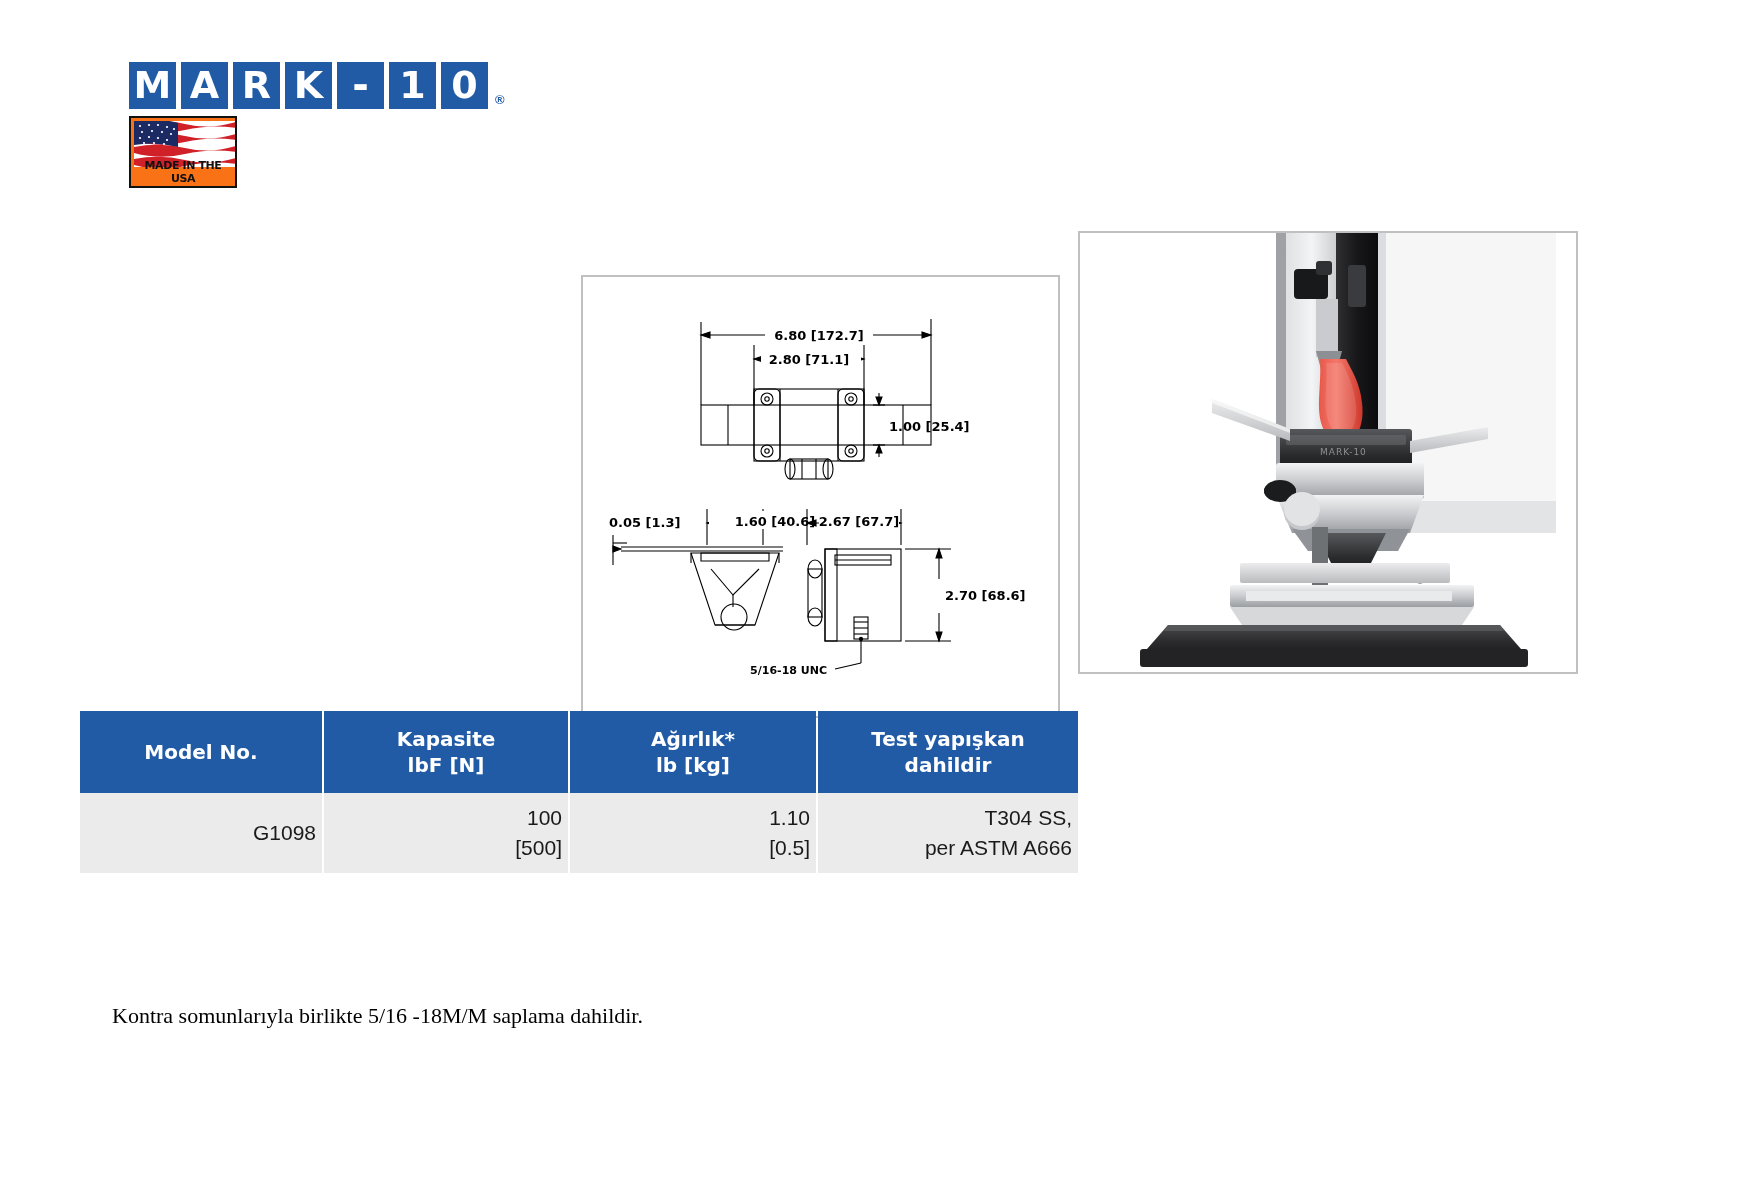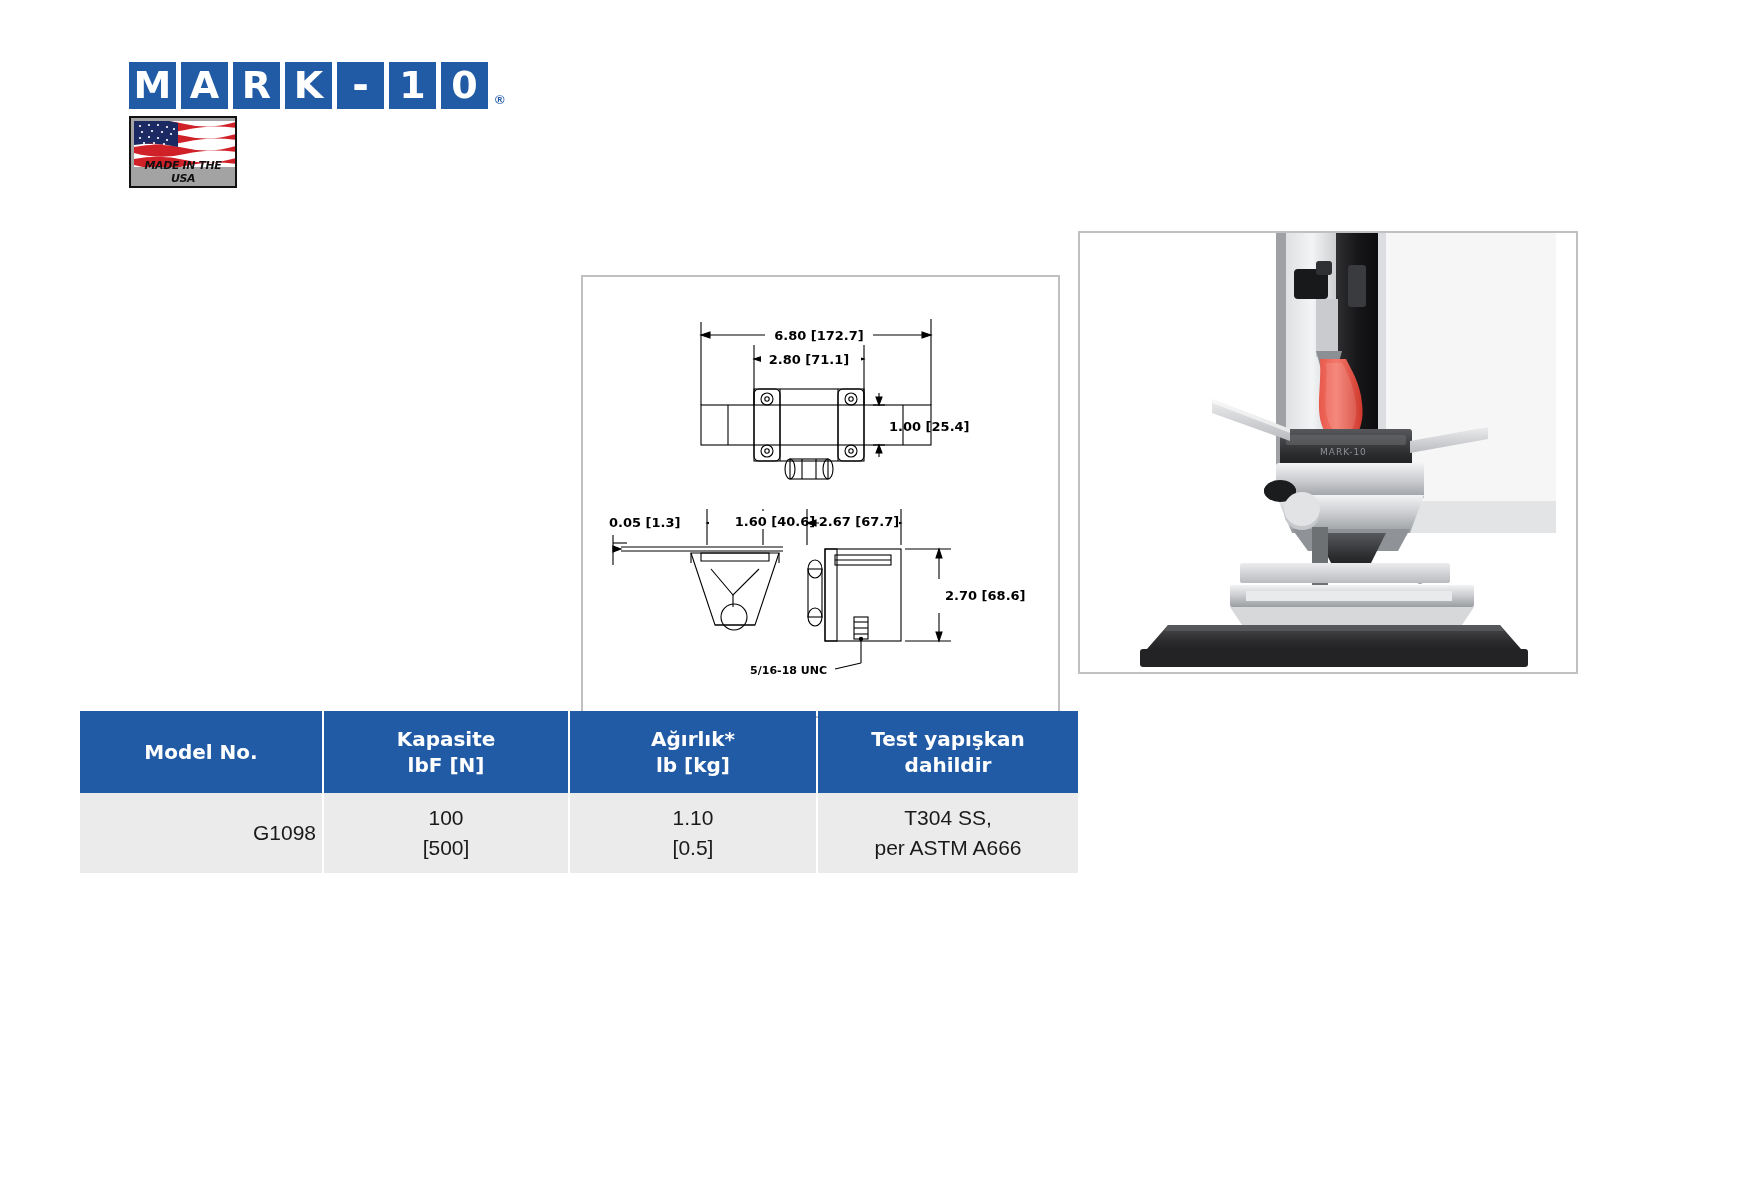--- a/index.html
+++ b/index.html
@@ -29,24 +29,23 @@
   #logo-reg{
     font-size:13px;color:#215ba6;font-weight:bold;
     align-self:flex-end;margin-left:2px;margin-bottom:2px;
   }
 
   
   #usa-badge{
     position:absolute;left:129px;top:116px;
     width:108px;height:72px;
     border:2px solid #111;
-    background:#a3a3a3;
+    background:#f97316;
     box-sizing:border-box;
     overflow:hidden;
-    font-style:italic;
   }
   #usa-flag{position:absolute;left:3px;top:3px;width:102px;height:46px;overflow:hidden;}
   #usa-badge-text{
     position:absolute;left:0;bottom:1px;width:100%;
     text-align:center;
     font-family:"DejaVu Sans", sans-serif;
     font-weight:bold;font-size:11px;color:#111;
     letter-spacing:-0.4px;
   }
 
@@ -93,21 +92,21 @@
     padding:0 6px;
   }
   #spec-table td{
     background:#ebebeb;
     color:#1a1a1a;
     font-family:"Liberation Sans", sans-serif;
     font-size:21px;
     line-height:30px;
     height:80px;
     vertical-align:middle;
-    text-align:center;
+    text-align:right;
     padding:0 6px;
   }
   #spec-table td.model-cell{text-align:right;padding-left:18px;}
   .cell-line{display:block;}
 
   
   #footnotes{
     position:absolute;left:112px;top:1000px;
     font-family:"Liberation Serif", serif;
     font-size:22px;
@@ -452,13 +451,14 @@
       </td>
       <td>
         <span class="cell-line">T304 SS,</span>
         <span class="cell-line">per ASTM A666</span>
       </td>
     </tr>
   </tbody>
 </table>
 
 <div id="footnotes">
+  <div>Kontra  somunlarıyla birlikte 5/16 -18M/M  saplama dahildir.</div>
 </div>
 
 </body></html>

